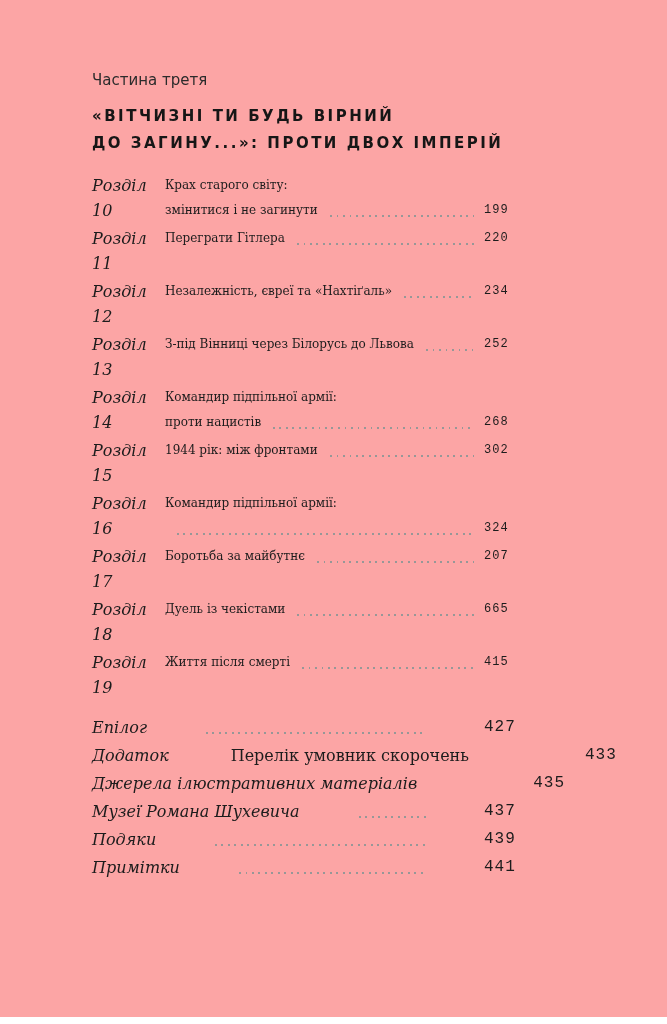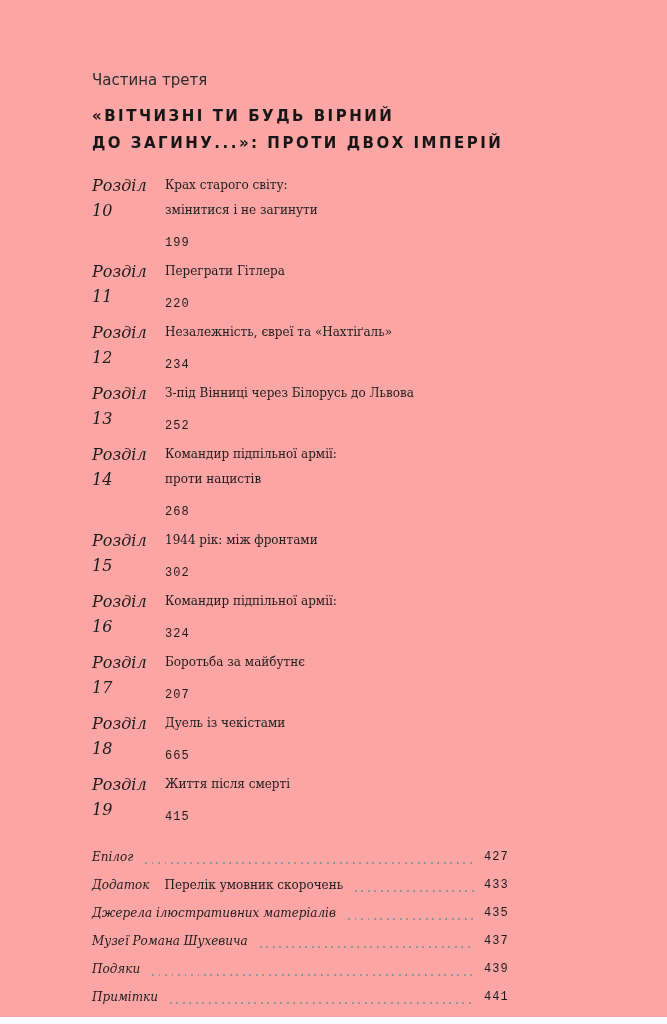--- a/index.html
+++ b/index.html
@@ -54,21 +54,20 @@
     color: #1c1c1c;
   }
   .entry-content {
     flex: 1 1 auto;
     font-size: 12px;
     line-height: 25px;
   }
   .line-pre:empty { display: none; }
   .line {
     display: flex;
-    flex-direction: column;
   }
   .title {
     flex: 0 1 auto;
     white-space: nowrap;
   }
   .leader {
     flex: 1 1 auto;
     align-self: flex-end;
     height: 2px;
     margin: 0 10px 6px 12px;
@@ -79,23 +78,24 @@
     min-width: 34px;
     text-align: left;
     letter-spacing: 1px;
     font-family: Liberation Mono, monospace;
   }
   .backmatter {
     margin-top: 15px;
   }
   .bm-entry {
     display: flex;
-    font-size: 12px;
+    font-size: 16px;
     line-height: 25px;
     margin-bottom: 3px;
+    gap: 47px;
   }
   .bm-label {
     flex: 0 1 auto;
     font-style: italic;
     white-space: nowrap;
   }
   .bm-title {
     flex: 0 1 auto;
     margin-left: 15px;
     white-space: nowrap;

